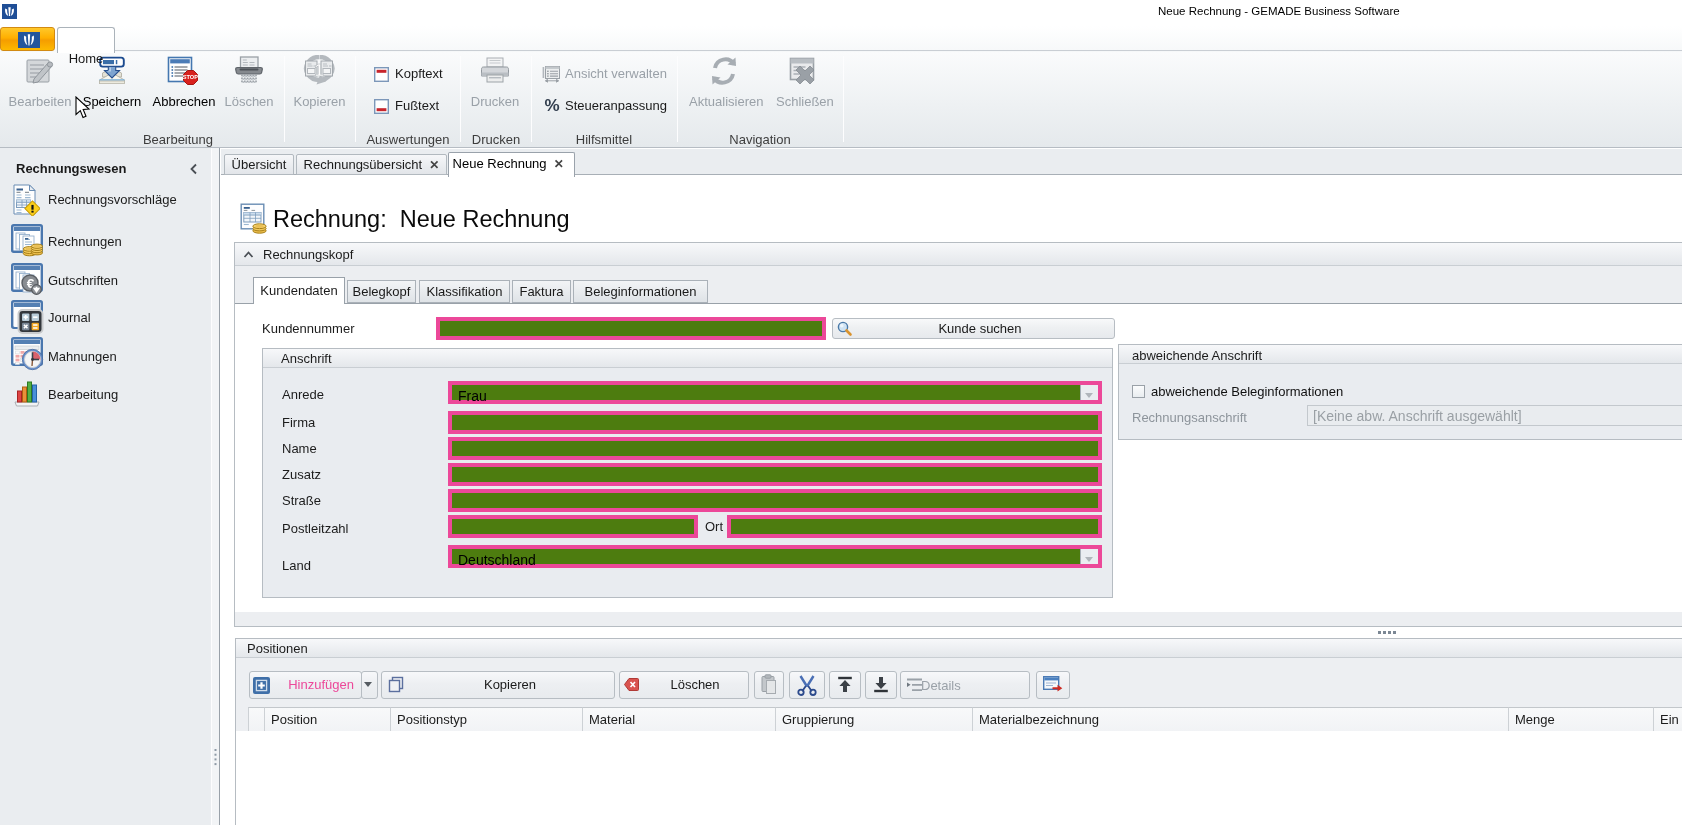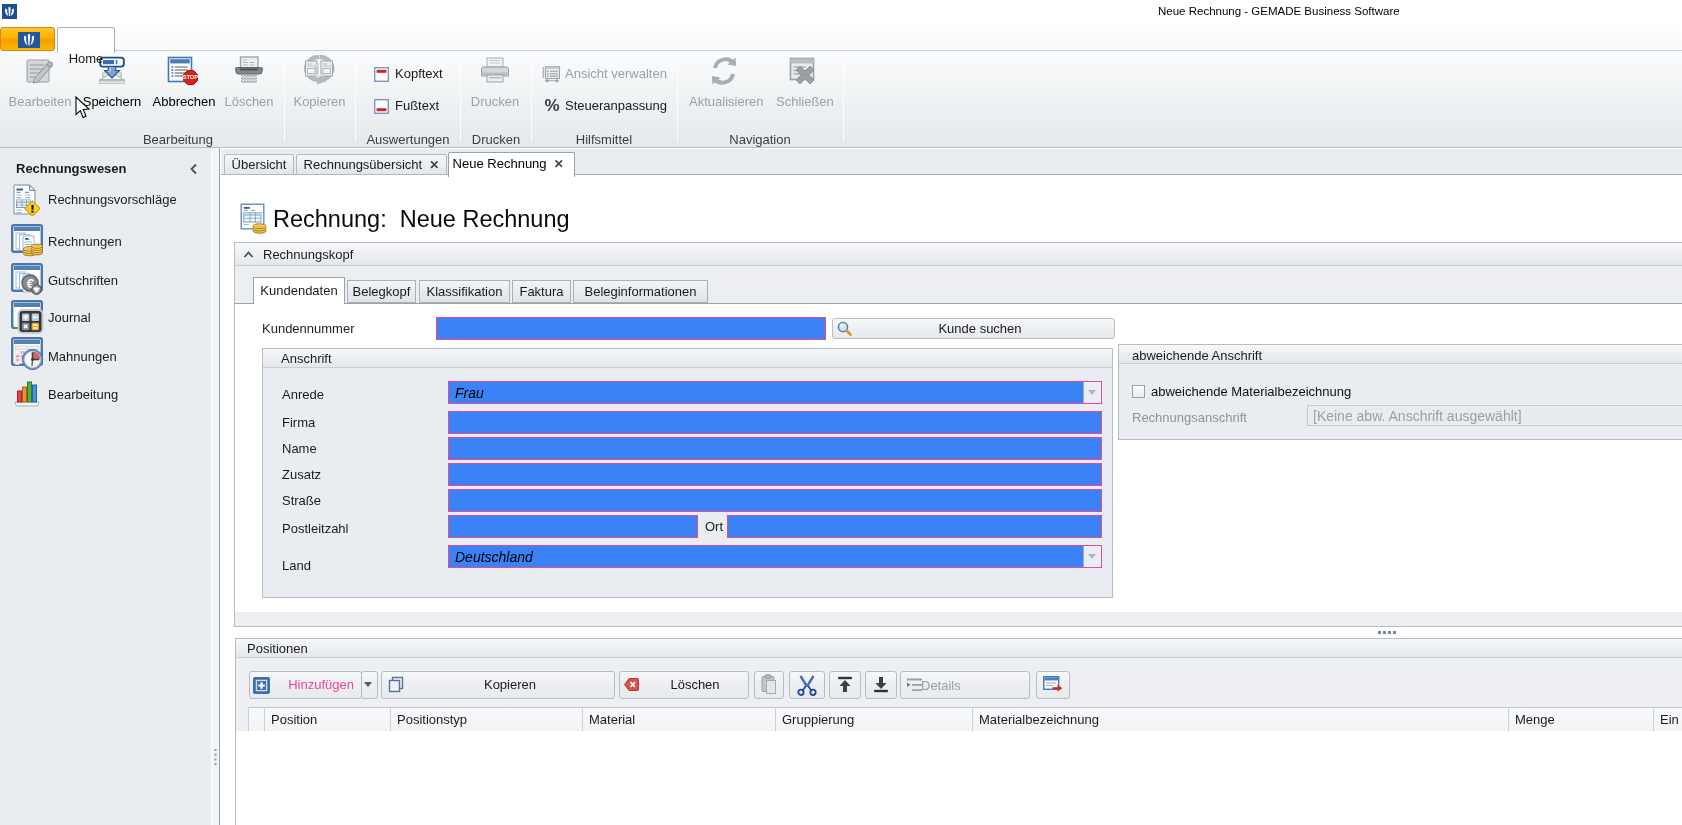--- a/index.html
+++ b/index.html
@@ -36,21 +36,21 @@
 .sbitem { left:48px; font-size:13px; color:#1c1c1c; height:16px; line-height:16px; }
 
 .dtab { top:6px; height:21px; background:linear-gradient(#f6f7f9,#e2e5e9);
   border:1px solid #b2b9bf; border-radius:2px 2px 0 0; font-size:13px; color:#1a1a1a;
   line-height:20px; text-align:center;}
 #dtab-active { top:4px; height:25px; background:#fff; border:1px solid #9aa2ab; border-bottom:none;
   border-radius:2px 2px 0 0; z-index:2; font-size:13px; line-height:22px;}
 .xglyph { display:inline-block; font-size:12px; font-weight:bold; color:#444; }
 
 .panelhdr { background:linear-gradient(#f7f8fa,#e4e7eb); border-bottom:1px solid #c9ced3; }
-.field { background:#3b82f6; border:1px solid #ec4899;font-style:italic; }
+.field { background:#4d7c0f; border:4px solid #ec4899; }
 .flabel { font-size:13px; color:#1c1c1c; height:16px; line-height:16px; }
 .combo-arrow { position:absolute; right:0; top:0; bottom:0; width:18px;
   background:#eaedf1; border-left:1px solid #a6aeb6; }
 .combo-arrow:after { content:""; position:absolute; left:4px; top:8px;
   border:4.5px solid transparent; border-top:5px solid #b0b5bb; }
 .btn { background:linear-gradient(#f8f9fa,#eef0f2 45%,#e6e9ed); border:1px solid #b7bdc3; border-radius:3px; }
 
 .tbtn { top:671px; height:28px; background:linear-gradient(#f7f8fa,#edeff2 45%,#e8ebee);
   border:1px solid #b7bdc3; border-radius:3px; font-size:13px; color:#1a1a1a; }
 .thcell { top:707px; height:36px; background:linear-gradient(#f8f9fa,#eef0f3);
@@ -437,21 +437,21 @@
   <div class="abs flabel" style="left:282px;top:558px">Land</div>
   <div class="abs field" style="left:448px;top:545px;width:654px;height:23px">
       <div class="combo-arrow"></div>
       <div style="position:absolute;left:6px;top:3px;font-size:14px;color:#000">Deutschland</div>
     </div>
 
   <div class="abs" style="left:1118px;top:344px;width:564px;height:96px;background:#e9ecf0;border:1px solid #b6bcc2;border-right:none"></div>
   <div class="abs panelhdr" style="left:1119px;top:345px;width:563px;height:19px"></div>
   <div class="abs" style="left:1132px;top:348px;font-size:13px;color:#1c1c1c">abweichende Anschrift</div>
   <div class="abs" style="left:1132px;top:385px;width:13px;height:13px;background:linear-gradient(#fbfcfd,#e9edf0);border:1px solid #9aa1a8"></div>
-  <div class="abs" style="left:1151px;top:384px;font-size:13px;color:#111">abweichende Materialbezeichnung</div>
+  <div class="abs" style="left:1151px;top:384px;font-size:13px;color:#111">abweichende Beleginformationen</div>
   <div class="abs" style="left:1132px;top:410px;font-size:13px;color:#8d949b">Rechnungsanschrift</div>
   <div class="abs" style="left:1307px;top:405px;width:375px;height:21px;background:#e9ecef;border:1px solid #c3c8cd;border-right:none"></div>
   <div class="abs" style="left:1313px;top:408px;font-size:14px;color:#9aa0a5">[Keine abw. Anschrift ausgewählt]</div>
 
   <svg class="abs" style="left:1378px;top:631px" width="18" height="4" viewBox="0 0 18 4">
     <g fill="#7b8794">
         <rect x="0" y="0" width="3" height="3"></rect>
         <rect x="5" y="0" width="3" height="3"></rect>
         <rect x="10" y="0" width="3" height="3"></rect>
         <rect x="15" y="0" width="3" height="3"></rect>

